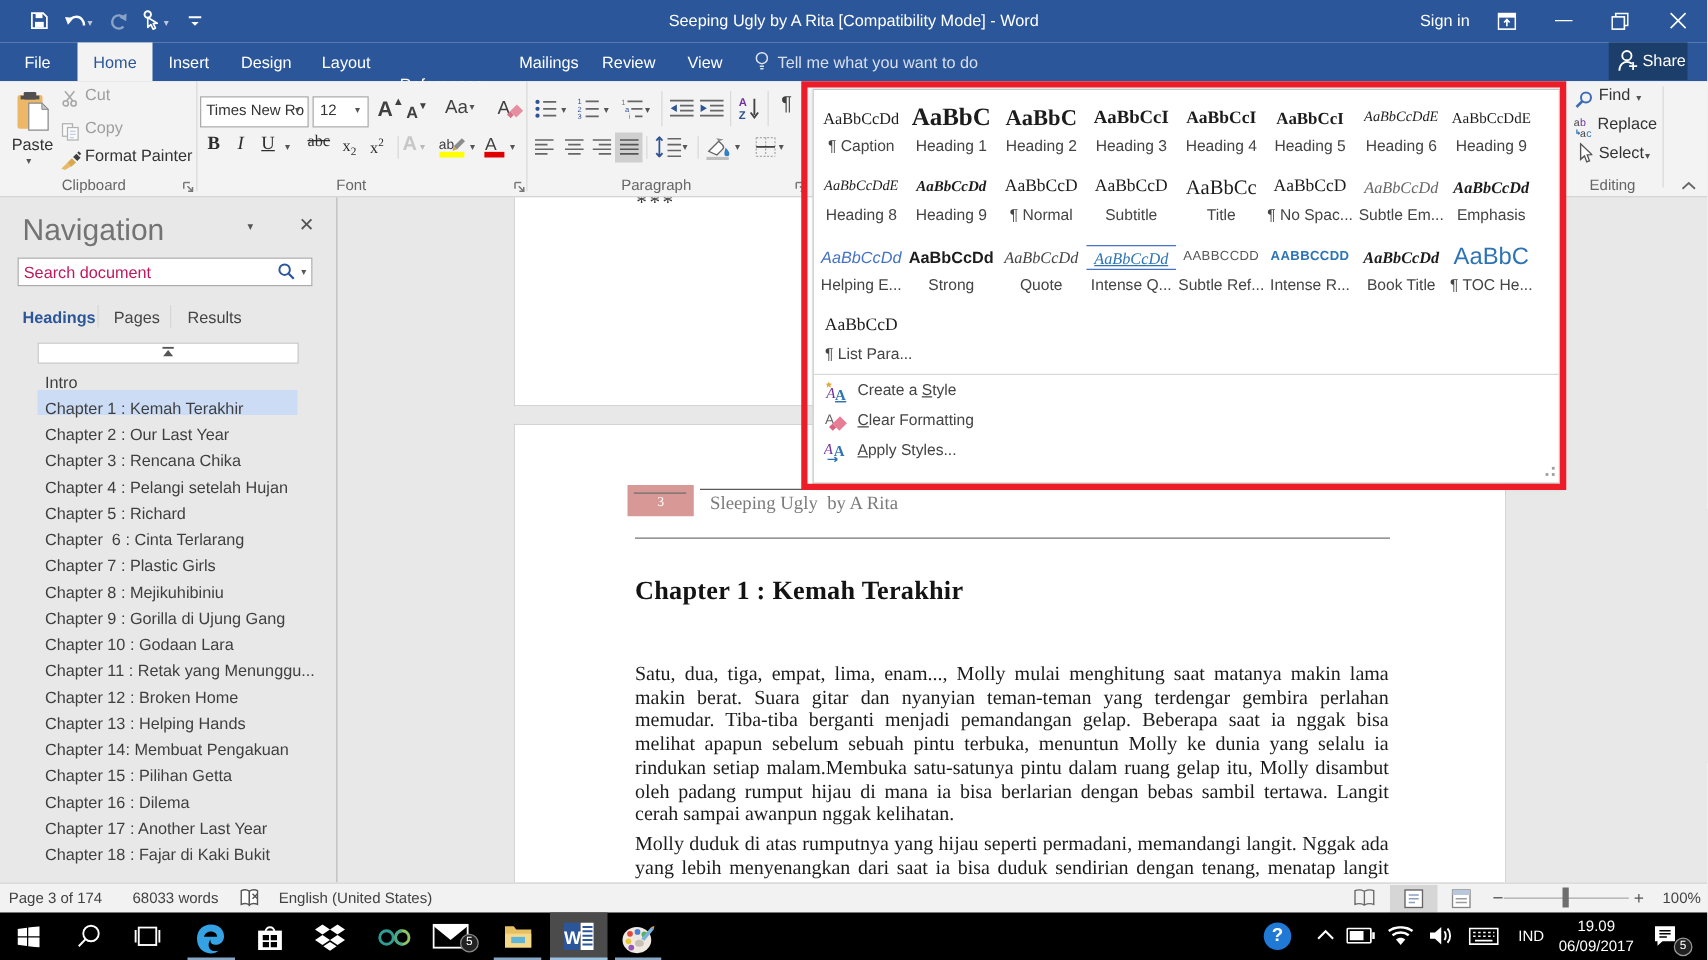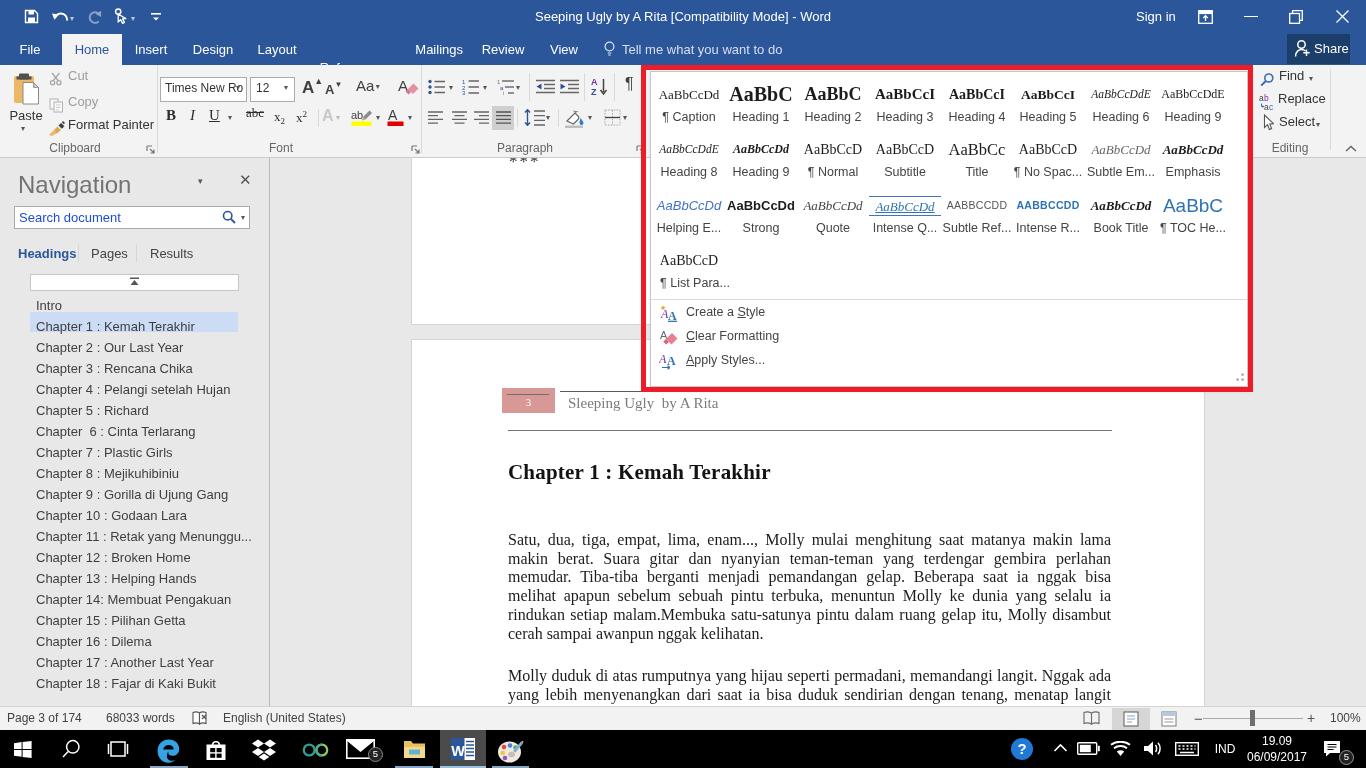--- a/index.html
+++ b/index.html
@@ -350,21 +350,21 @@
 
   <div class="abs" style="left:269px;top:158px;width:1px;height:548px;background:#b9b9b9;"></div>
 
   <div class="abs" style="left:411px;top:158px;width:794px;height:167px;background:#fff;border:1px solid #d4d4d4;border-top:none;box-sizing:border-box;"></div>
   <div class="abs" style="left:411px;top:339px;width:794px;height:367px;background:#fff;border:1px solid #d4d4d4;border-bottom:none;box-sizing:border-box;"></div>
   <div class="abs" id="navpane" style="left:0;top:158px;width:269px;height:548px;">
     <div class="abs" style="left:18px;top:13px;font-size:24px;color:#737373;">Navigation</div>
     <div class="abs" style="left:198px;top:18px;color:#555;font-size:9px;">▾</div>
     <div class="abs" style="left:239px;top:13px;color:#555;font-size:15px;">✕</div>
     <div class="abs" style="left:14px;top:48px;width:236px;height:23px;background:#fff;border:1px solid #ababab;box-sizing:border-box;"></div>
-    <div class="abs" style="left:19px;top:52px;font-size:13px;color:#1d4ed8;">Search document</div>
+    <div class="abs" style="left:19px;top:52px;font-size:13px;color:#be185d;">Search document</div>
     <div class="abs" style="left:222px;top:52px;">
       <svg width="14" height="14" viewBox="0 0 14 14">
           <circle cx="5.7" cy="5.7" r="4.2" fill="none" stroke="#2b579a" stroke-width="1.6"></circle>
           <path d="M9 9 L13 13" stroke="#2b579a" stroke-width="1.8"></path>
         </svg>
     </div>
     <div class="abs" style="left:241px;top:55px;color:#555;font-size:8px;">▾</div>
     <div class="abs" style="left:18px;top:88px;font-size:13px;font-weight:bold;color:#2b579a;">Headings</div>
     <div class="abs" style="left:91px;top:88px;font-size:13px;color:#444;">Pages</div>
     <div class="abs" style="left:150px;top:88px;font-size:13px;color:#444;">Results</div>
@@ -410,20 +410,21 @@
     <div class="abs" style="left:149px;top:52px;width:552px;height:1px;background:#595959;"></div>
     <div class="abs" style="left:157px;top:56px;font-size:15px;color:#7b7b7b;">Sleeping Ugly&nbsp; by A Rita</div>
     <div class="abs" style="left:97px;top:91px;width:604px;height:1px;background:#767676;"></div>
     <div class="abs" style="left:97px;top:121px;font-size:21px;font-weight:bold;color:#131313;letter-spacing:0.2px;">Chapter 1 : Kemah Terakhir</div>
     <div class="abs just" style="left:97px;top:192px;width:603px;font-size:16px;line-height:18.7px;">
       <div>Satu, dua, tiga, empat, lima, enam..., Molly mulai menghitung saat matanya makin lama</div>
       <div>makin berat. Suara gitar dan nyanyian teman-teman yang terdengar gembira perlahan</div>
       <div>memudar. Tiba-tiba berganti menjadi pemandangan gelap. Beberapa saat ia nggak bisa</div>
       <div>melihat apapun sebelum sebuah pintu terbuka, menuntun Molly ke dunia yang selalu ia</div>
       <div>rindukan setiap malam.Membuka satu-satunya pintu dalam ruang gelap itu, Molly disambut</div>
+      <div>oleh padang rumput hijau di mana ia bisa berlarian dengan bebas sambil tertawa. Langit</div>
       <div style="text-align-last:left;">cerah sampai awanpun nggak kelihatan.</div>
     </div>
     <div class="abs just" style="left:97px;top:328px;width:603px;font-size:16px;line-height:18.7px;">
       <div>Molly duduk di atas rumputnya yang hijau seperti permadani, memandangi langit. Nggak ada</div>
       <div>yang lebih menyenangkan dari saat ia bisa duduk sendirian dengan tenang, menatap langit</div>
     </div>
   </div>
 
   <div class="abs" id="gallery" style="left:650px;top:71px;width:598px;height:316px;background:#fff;border:1px solid #c6c6c6;box-sizing:border-box;box-shadow:2px 3px 4px rgba(0,0,0,0.25);overflow:hidden;">
     <div class="cell" style="left:2px;top:7px;">

